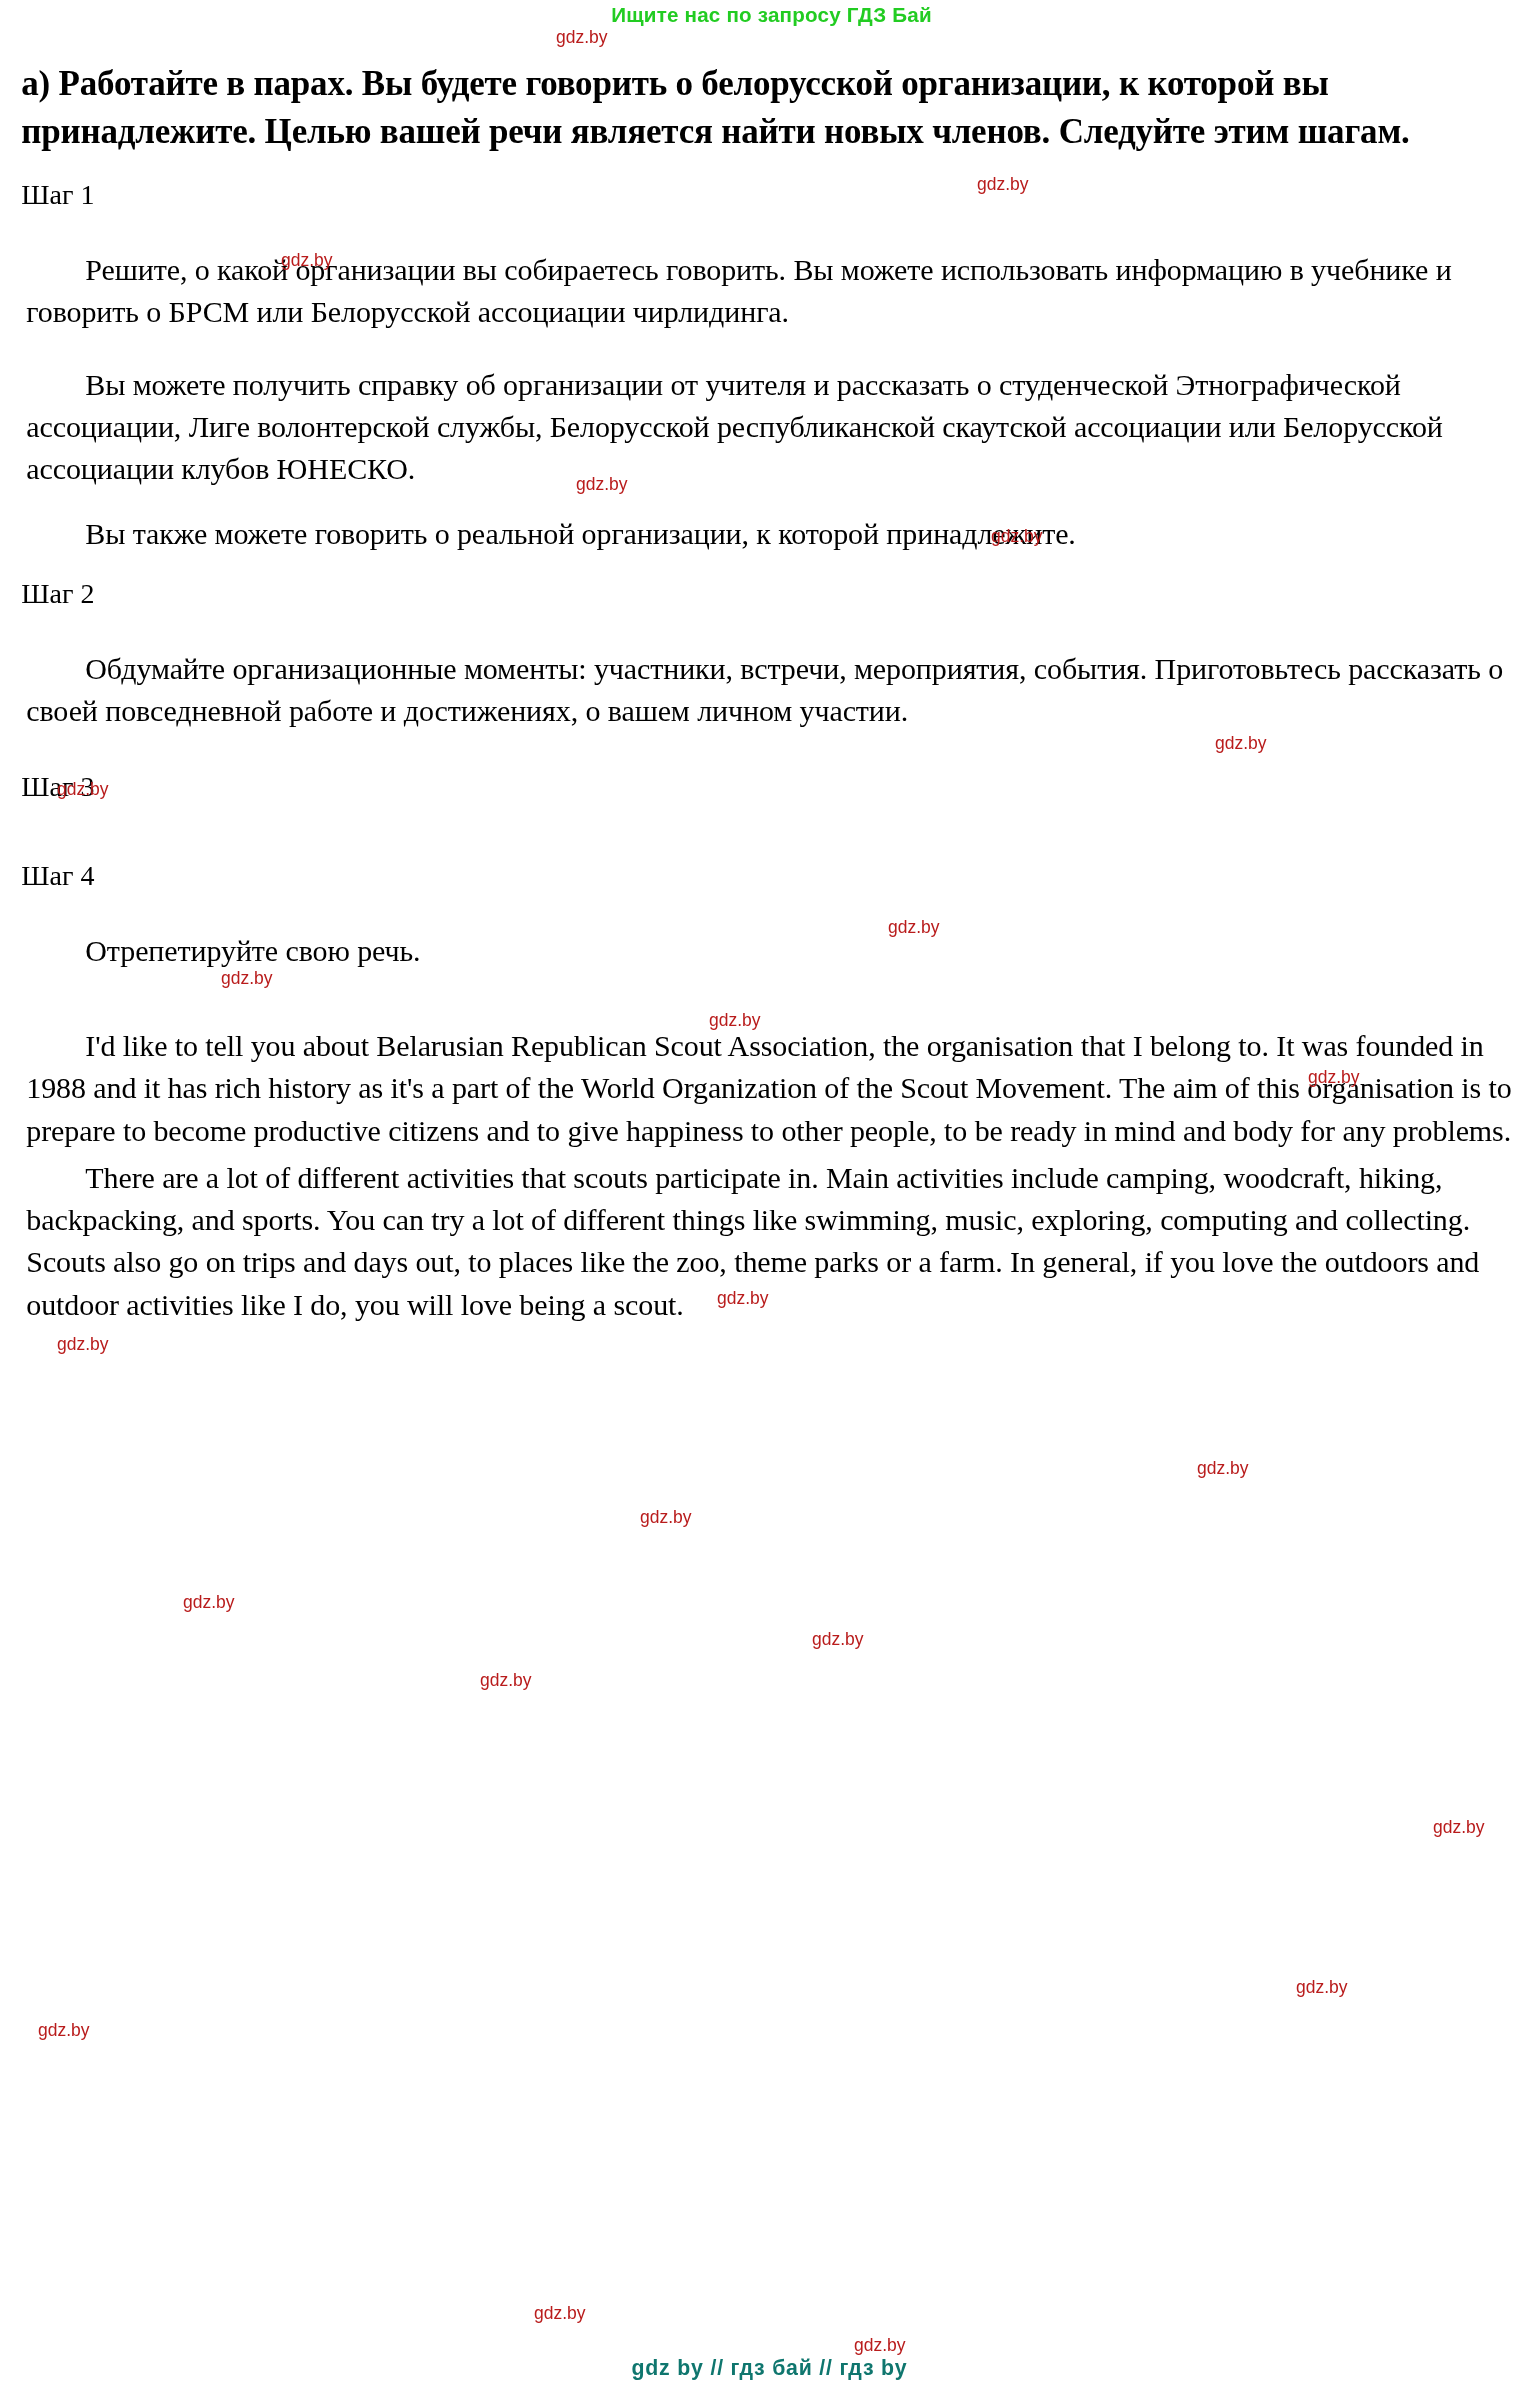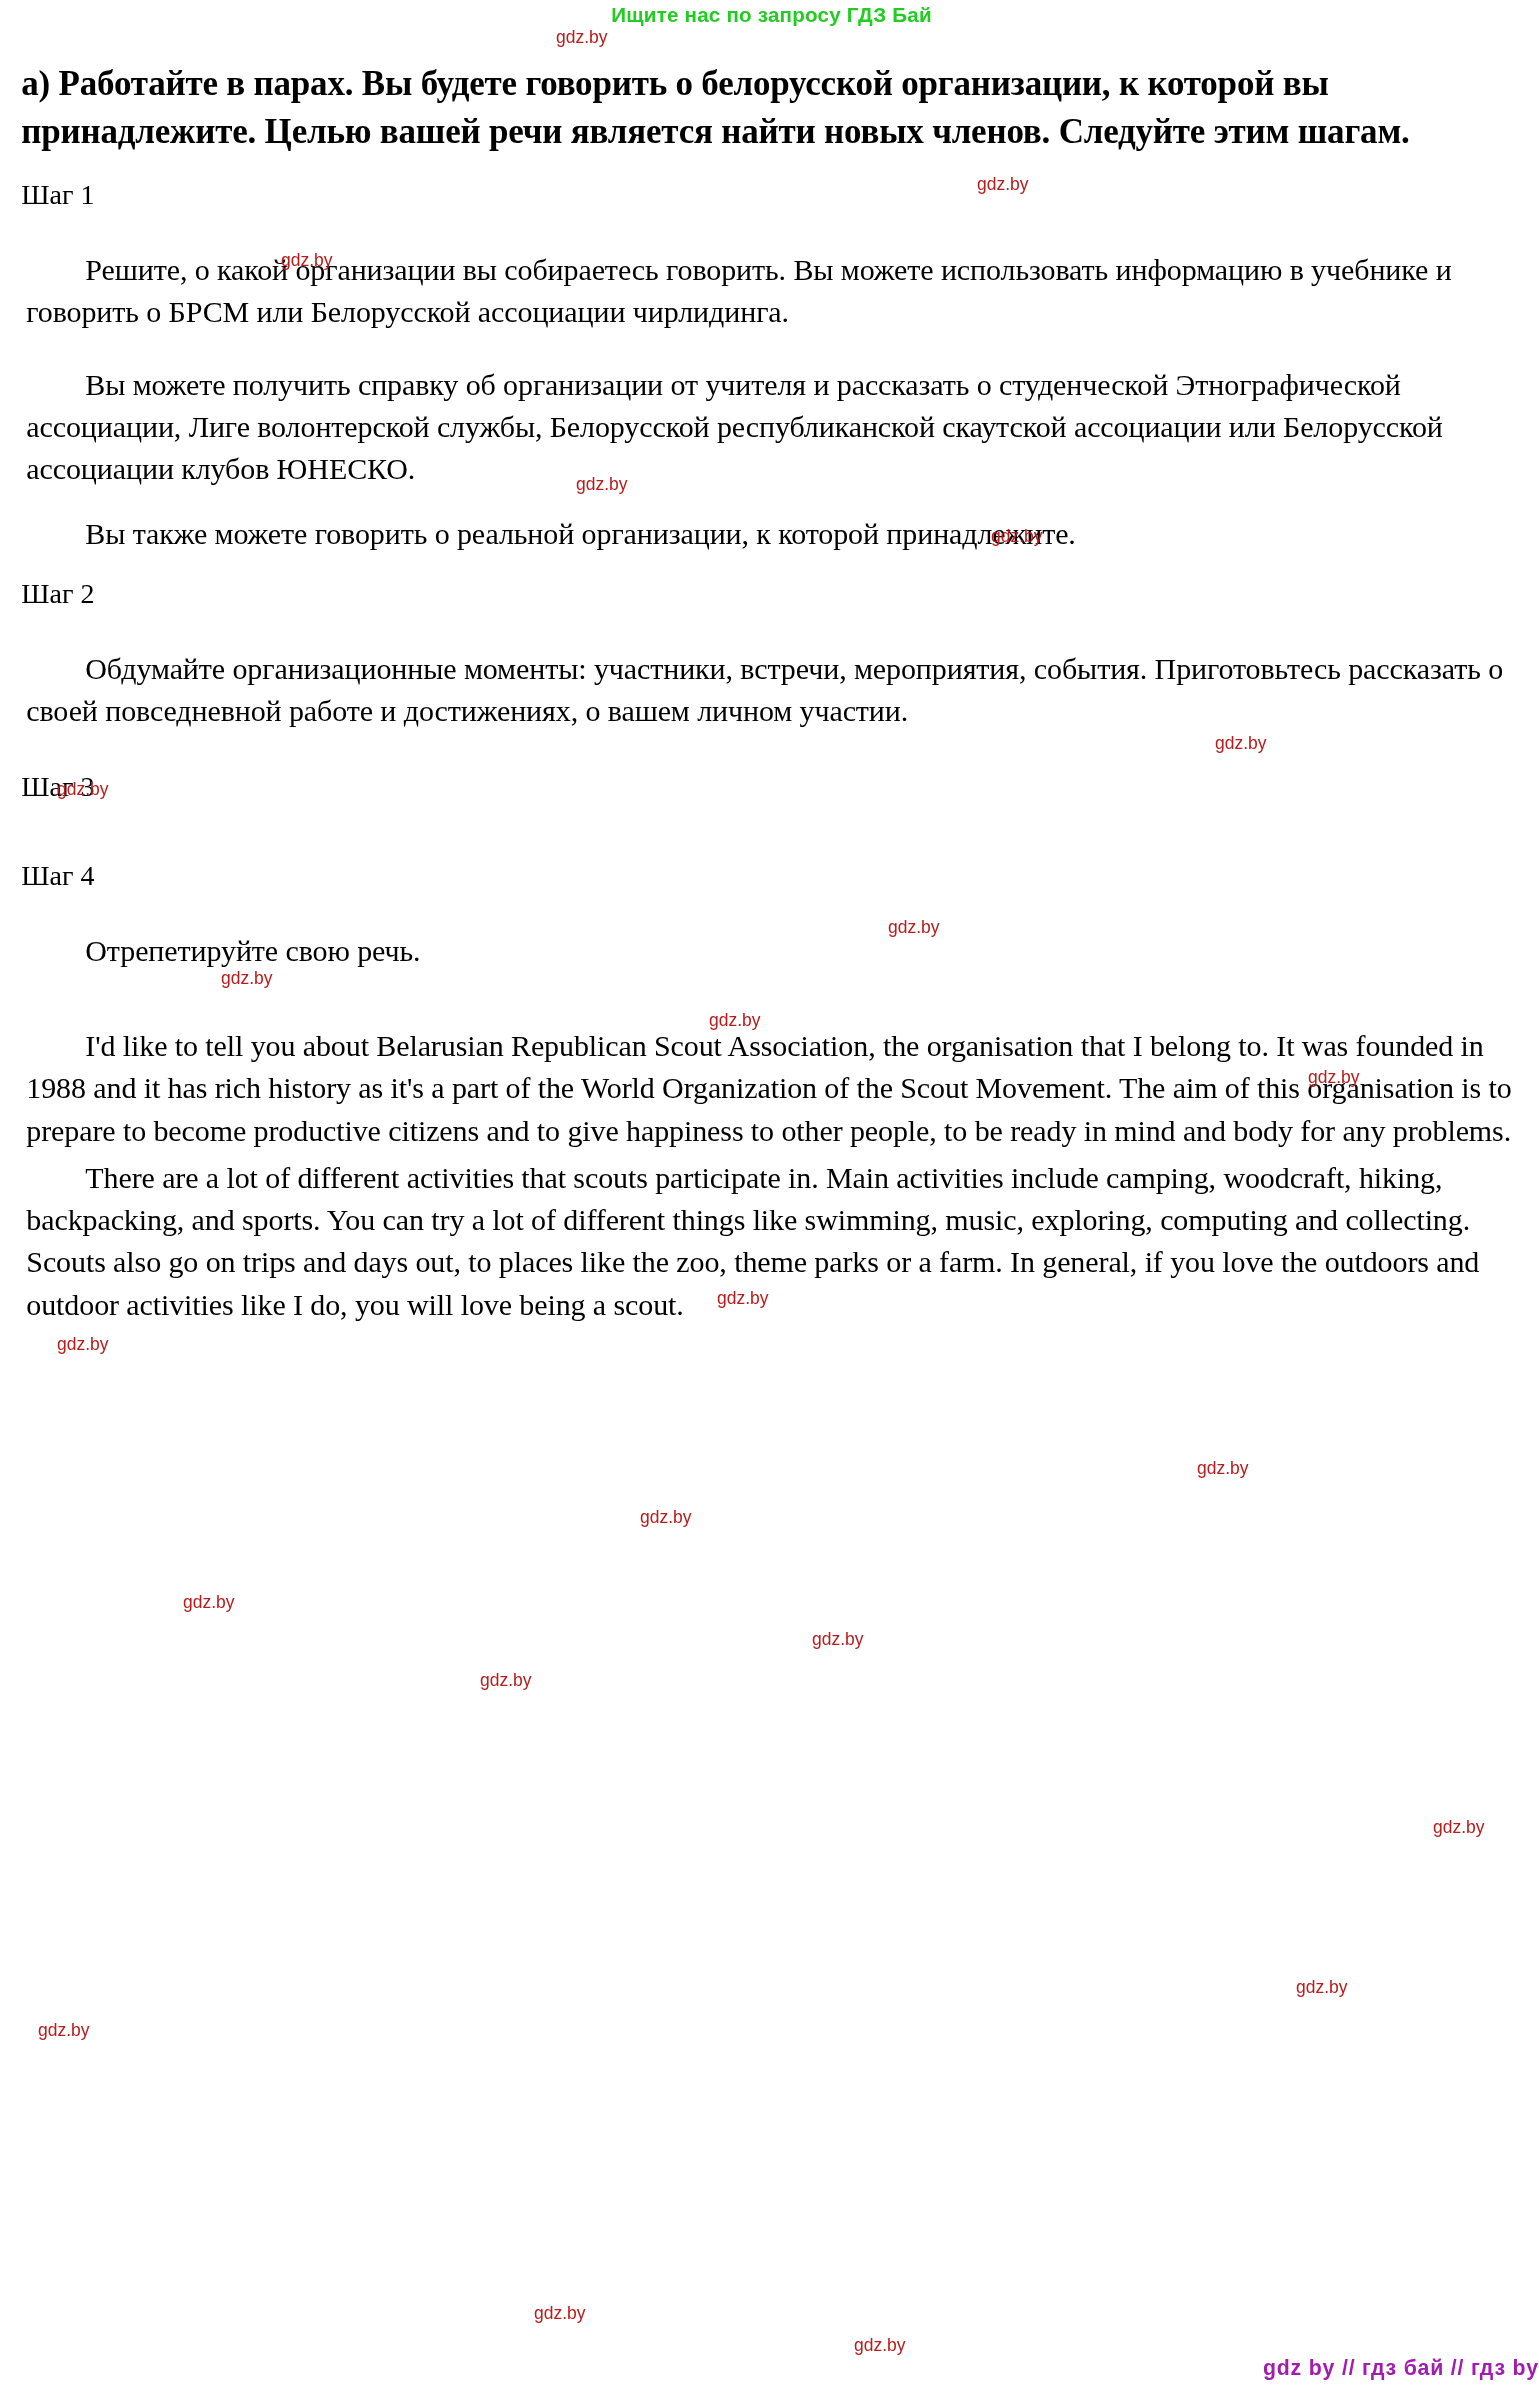--- a/index.html
+++ b/index.html
@@ -161,16 +161,16 @@
       <div class="wm" style="left: 183px; top: 1592px;">gdz.by</div>
       <div class="wm" style="left: 812px; top: 1629px;">gdz.by</div>
       <div class="wm" style="left: 480px; top: 1670px;">gdz.by</div>
       <div class="wm" style="left: 1433px; top: 1817px;">gdz.by</div>
       <div class="wm" style="left: 1296px; top: 1977px;">gdz.by</div>
       <div class="wm" style="left: 38px; top: 2020px;">gdz.by</div>
       <div class="wm" style="left: 534px; top: 2303px;">gdz.by</div>
       <div class="wm" style="left: 854px; top: 2335px;">gdz.by</div>
     </div>
 
-  <div class="bottom-footer" style="color: #a21caf; text-align: right;">gdz by  //  гдз бай  //  гдз by</div>
+  <div class="bottom-footer" style="color: #0f766e;">gdz by  //  гдз бай  //  гдз by</div>
 
 </div>
 
 
 </body></html>

